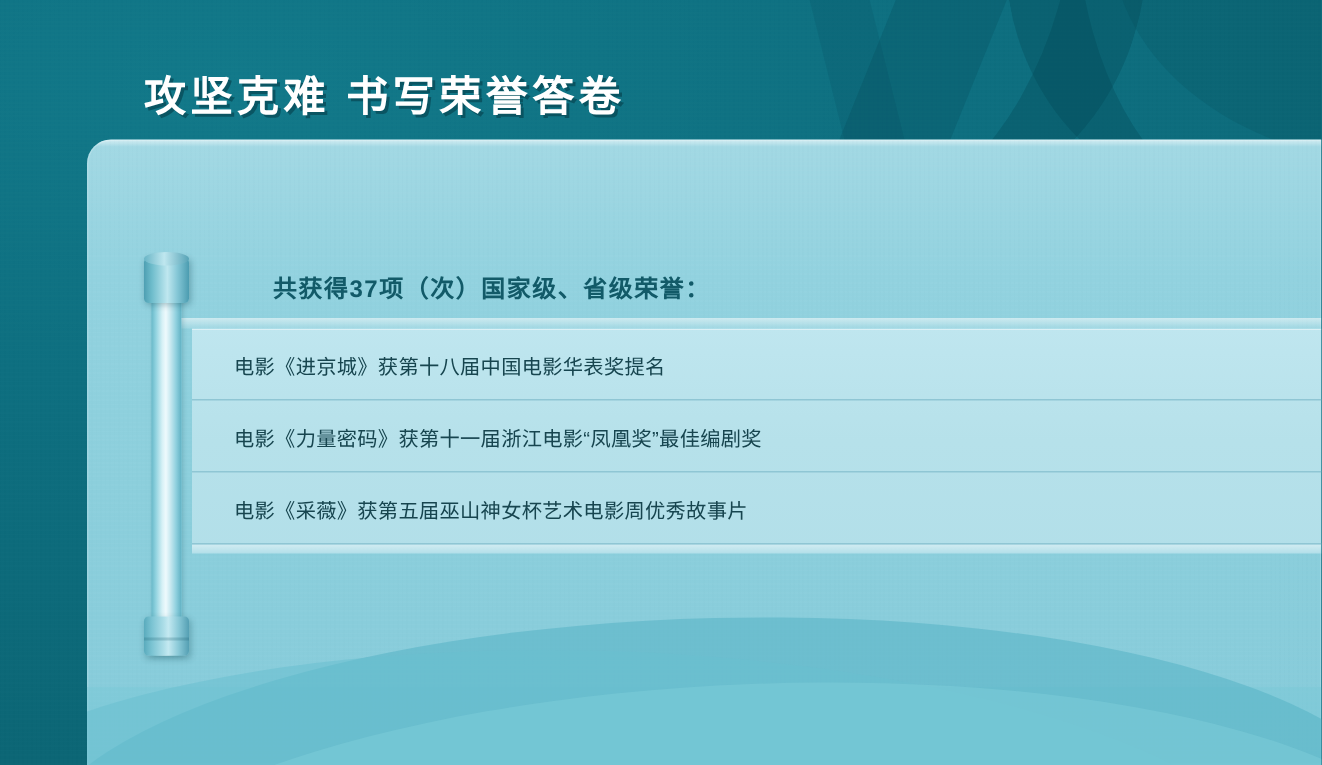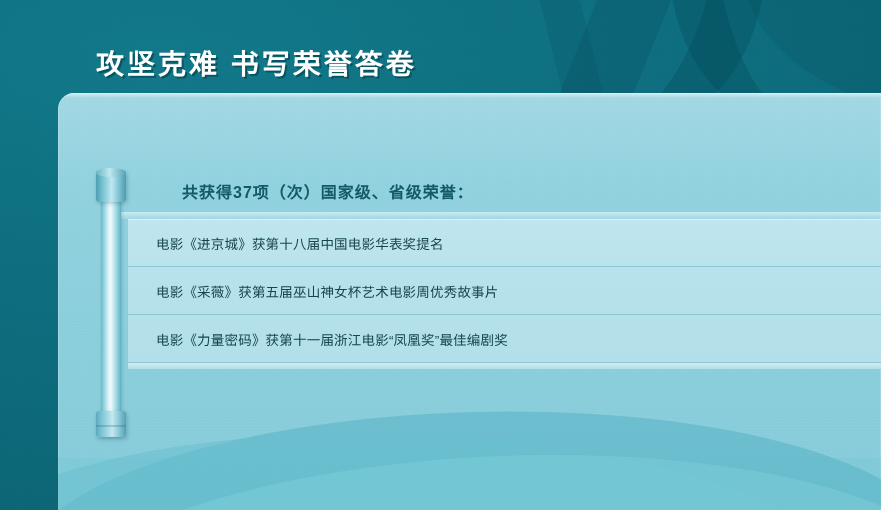--- a/index.html
+++ b/index.html
@@ -258,24 +258,24 @@
 
 
   <div class="honors-head">共获得37项（次）国家级、省级荣誉：</div>
   <div class="head-underline"></div>
 
   <div class="list">
     <div class="list-row">
       <span>电影《进京城》获第十八届中国电影华表奖提名</span>
     </div>
     <div class="list-row">
-      <span>电影《采薇》获第五届巫山神女杯艺术电影周优秀故事片</span>
+      <span>电影《力量密码》获第十一届浙江电影“凤凰奖”最佳编剧奖</span>
     </div>
     <div class="list-row">
-      <span>电影《力量密码》获第十一届浙江电影“凤凰奖”最佳编剧奖</span>
+      <span>电影《采薇》获第五届巫山神女杯艺术电影周优秀故事片</span>
     </div>
     <div class="list-bottom-edge"></div>
   </div>
 </div>
 
 <div class="pillar">
   <div class="pillar-shaft"></div>
   <div class="pillar-base"></div>
   <div class="pillar-base-line"></div>
   <div class="pillar-cap"></div>

